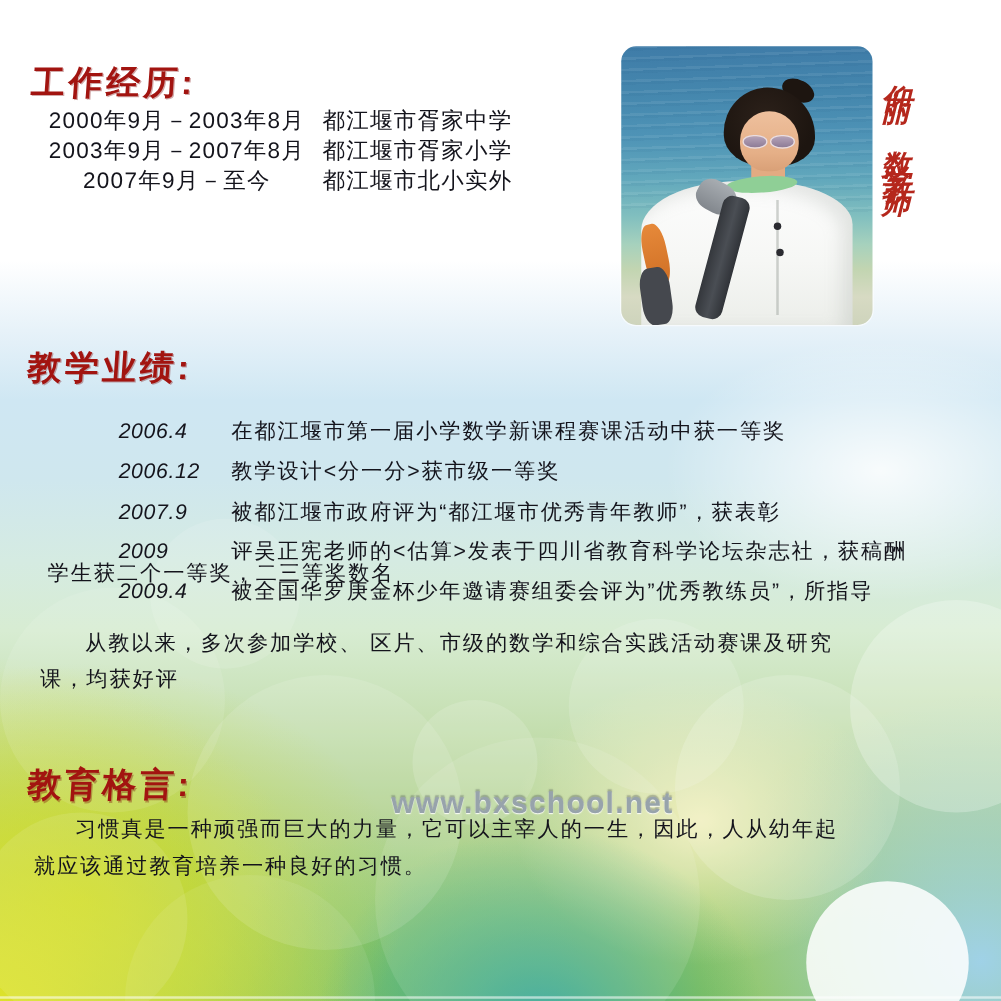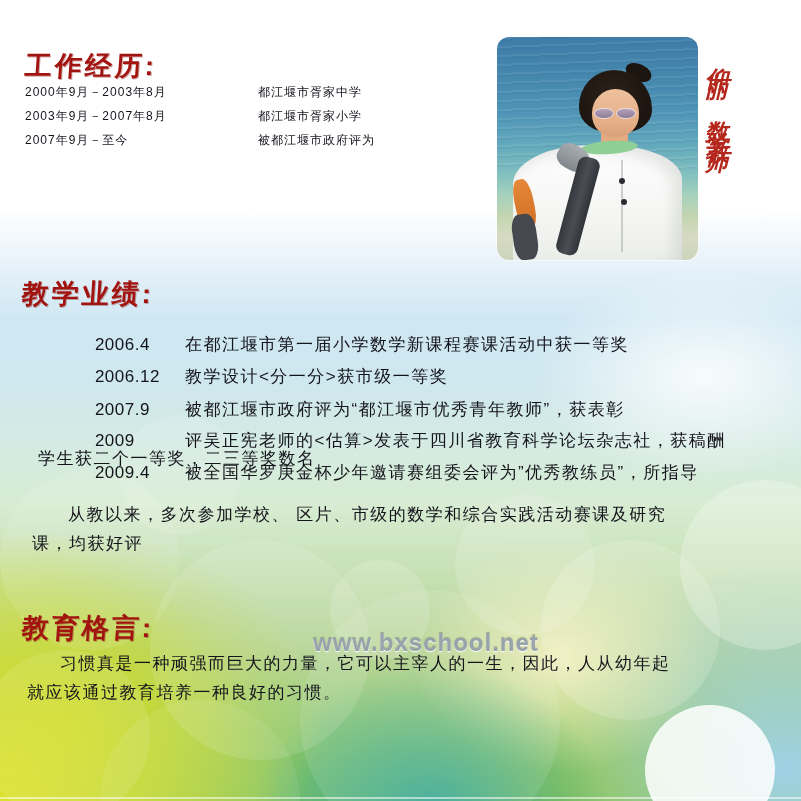--- a/index.html
+++ b/index.html
@@ -41,26 +41,26 @@
     position:absolute; color:#a21410; font-weight:800; font-size:27px;
     letter-spacing:3px; transform:skewX(-4deg);
     text-shadow:1px 1px 0 rgba(122,10,8,.35);
   }
   #work-title { left:25px; top:48px; }
   #ach-title  { left:22px; top:276px; }
   #motto-title{ left:22px; top:610px; }
 
   
   .txt { position:absolute; color:#14141c; white-space:pre; }
-  .work-row { left:25px; font-size:12px; letter-spacing:1px; display:flex; }
+  .work-row { left:25px; font-size:18px; letter-spacing:1px; display:flex;text-align:center; }
   .work-row .date { width:233px; }
   #wr0 { top:84px; } #wr1 { top:108px; } #wr2 { top:132px; }
 
   .ach-line { font-size:17px; letter-spacing:1.5px; }
-  .ach-line .date { display:inline-block; width:90px; letter-spacing:.5px; }
+  .ach-line .date { display:inline-block; width:90px; letter-spacing:.5px;font-style:italic; }
   #al0 { left:70px; top:313px; }
   #al1 { left:70px; top:345px; }
   #al2 { left:70px; top:378px; }
   #al3 { left:70px; top:409px; }
   #al4 { left:70px; top:441px; }
   #al5 { left:38px; top:447px; }
   #al6 { left:68px; top:503px; }
   #al7 { left:32px; top:532px; }
 
   .motto-line { font-size:17px; letter-spacing:1.5px; }
@@ -182,21 +182,21 @@
   <div id="wr0" class="txt work-row">
     <span class="date">2000年9月－2003年8月</span>
     <span class="school">都江堰市胥家中学</span>
   </div>
   <div id="wr1" class="txt work-row">
     <span class="date">2003年9月－2007年8月</span>
     <span class="school">都江堰市胥家小学</span>
   </div>
   <div id="wr2" class="txt work-row">
     <span class="date">2007年9月－至今</span>
-    <span class="school">被都江堰市政府评为</span>
+    <span class="school">都江堰市北小实外</span>
   </div>
 
   <div class="photo">
     <div class="person">
       <div class="shirt"></div>
       <div class="hair-tuft"></div>
       <div class="hair"></div>
       <div class="neck"></div>
       <div class="collar-green"></div>
       <div class="face"></div>

